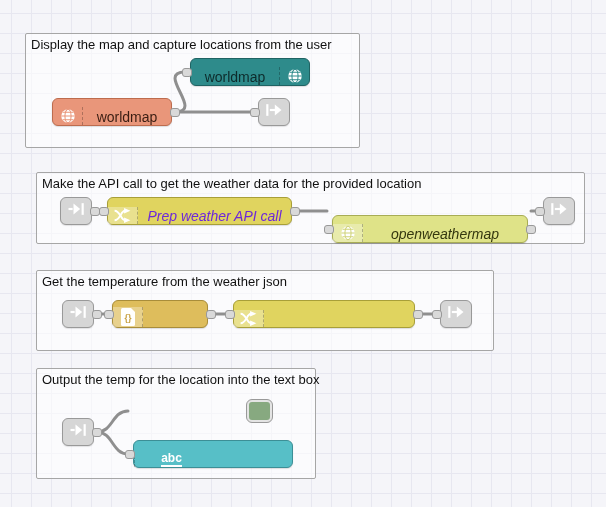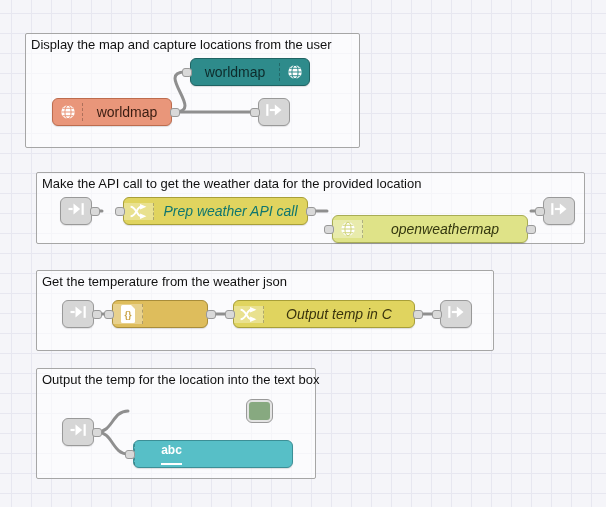--- a/index.html
+++ b/index.html
@@ -29,21 +29,21 @@
     position:absolute;top:3px;left:5px;
     font-size:13px;color:#111;white-space:nowrap;
   }
   .wires{position:absolute;left:0;top:0;z-index:2;}
   .wires path{stroke:#8f8f8f;stroke-width:3;fill:none;stroke-linecap:round;}
   .node{
     position:absolute;height:28px;z-index:3;
     border:1px solid rgba(0,0,0,0.28);
     border-radius:6px;
     box-sizing:border-box;
-    display:flex;align-items:center;
+    display:flex;align-items:flex-end;
     font-size:14px;color:#333;
     box-shadow:0 1px 1px rgba(0,0,0,0.12);
   }
   .nlabel{
     flex:1;display:flex;align-items:center;justify-content:center;
     white-space:nowrap;overflow:hidden;padding:0 4px;
   }
   .italic .nlabel{font-style:italic;}
   .iconbox{
     width:30px;display:flex;align-items:center;justify-content:center;
@@ -62,21 +62,21 @@
   }
   .port{
     position:absolute;width:10px;height:9px;
     background:#d9d9d9;border:1px solid #999;border-radius:3px;
     box-sizing:border-box;top:calc(50% - 4.5px);z-index:4;
   }
   .port.in{left:-9px;}
   .port.out{right:-9px;}
   .abc-glyph{
     color:#fff;font-weight:bold;font-size:12px;line-height:12px;
-    border-bottom:2px solid #fff;padding-bottom:7px;margin-left:44px;
+    border-bottom:2px solid #fff;padding-bottom:1px;margin-left:44px;
   }
   .debug-btn{
     position:absolute;left:246px;top:399px;width:27px;height:24px;
     background:#e4e4e4;border:1px solid #999;border-radius:6px;
     box-sizing:border-box;z-index:2;padding:2px;
   }
   .debug-btn-inner{
     width:100%;height:100%;background:#87A980;border-radius:3px;
   }
 </style>
@@ -154,21 +154,21 @@
     <span>
       <svg width="20" height="20" viewBox="0 0 24 24">
         <path d="M20 5 v14" stroke="#fff" stroke-width="2.6"></path>
         <path d="M3 12 h5" stroke="#fff" stroke-width="2.6"></path>
         <polygon points="9,5.5 17,12 9,18.5" fill="#fff"></polygon>
       </svg>
     </span>
     <span class="port out"></span>
   </div>
 
-  <div class="node italic" style="left:123px;top:197px;width:185px;background:#E0D45F;border-color:#a89f38;color:#0f766e">
+  <div class="node italic" style="left:107px;top:197px;width:185px;background:#E0D45F;border-color:#a89f38;color:#6d28d9">
     <span class="port in"></span>
     <span class="iconbox lt shade">
       <svg width="19" height="17" viewBox="0 0 24 20">
         <path d="M2 4 C9 4 10 16 15 16" stroke="#fff" stroke-width="2.4" fill="none"></path>
         <path d="M2 16 C9 16 10 4 15 4" stroke="#fff" stroke-width="2.4" fill="none"></path>
         <polygon points="14,12.5 22,16 14,19.5" fill="#fff"></polygon>
         <polygon points="14,0.5 22,4 14,7.5" fill="#fff"></polygon>
       </svg>
     </span>
     <span class="nlabel">Prep weather API call</span>
@@ -224,21 +224,20 @@
   <div class="node italic" style="left:233px;top:300px;width:182px;background:#E0D45F;border-color:#a89f38;color:#3a340d">
     <span class="port in"></span>
     <span class="iconbox lt shade">
       <svg width="19" height="17" viewBox="0 0 24 20">
         <path d="M2 4 C9 4 10 16 15 16" stroke="#fff" stroke-width="2.4" fill="none"></path>
         <path d="M2 16 C9 16 10 4 15 4" stroke="#fff" stroke-width="2.4" fill="none"></path>
         <polygon points="14,12.5 22,16 14,19.5" fill="#fff"></polygon>
         <polygon points="14,0.5 22,4 14,7.5" fill="#fff"></polygon>
       </svg>
     </span>
-    <span class="nlabel">Output temp in C</span>
     <span class="port out"></span>
   </div>
 
   <div class="linknode" style="left:440px;top:300px">
     <span class="port in"></span>
     <span>
       <svg width="20" height="20" viewBox="0 0 24 24">
         <path d="M4 5 v14" stroke="#fff" stroke-width="2.6"></path>
         <path d="M7 12 h7" stroke="#fff" stroke-width="2.6"></path>
         <polygon points="13,5.5 21,12 13,18.5" fill="#fff"></polygon>

